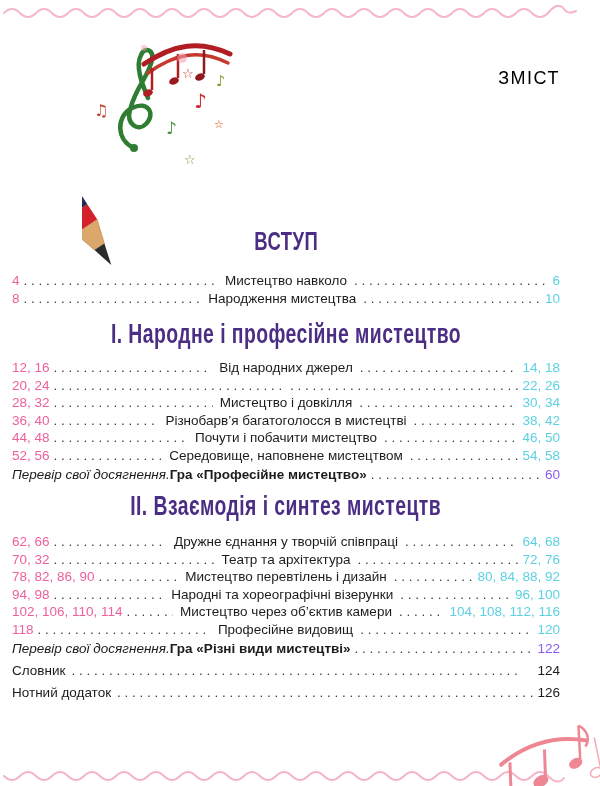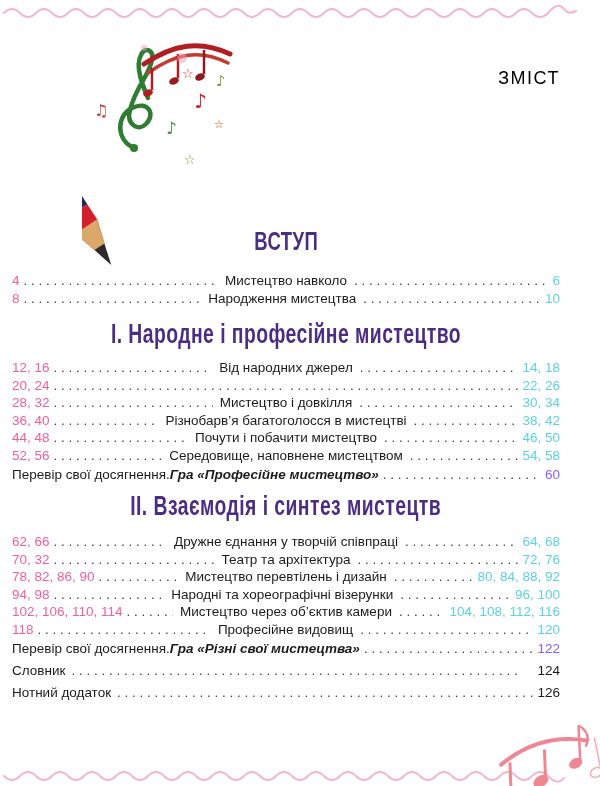--- a/index.html
+++ b/index.html
@@ -43,22 +43,22 @@
     color:#3b3b3b;margin:0 4px;
   }
   .leader::before{
     content:". . . . . . . . . . . . . . . . . . . . . . . . . . . . . . . . . . . . . . . . . . . . . . . . . . . . . . . . . . . .";
   }
 
   
   .check-row{position:absolute;left:12px;width:548px;display:flex;align-items:baseline;font-size:13.5px;line-height:17.5px}
   #check1{top:466px}
   #check2{top:640px}
-  .check-prefix{white-space:nowrap}
-  .check-game{font-style:italic;font-weight:bold;white-space:nowrap}
+  .check-prefix{font-style:italic;white-space:nowrap}
+  .check-game{font-weight:bold;white-space:nowrap}
   .check-page{white-space:nowrap;color:#8b5cf6}
 
   #footer-rows{position:absolute;left:12px;width:548px;top:662px}
   .footer-row{display:flex;align-items:baseline;font-size:13.5px;line-height:17.5px;height:22px}
   .footer-title{white-space:nowrap;padding-right:2px}
   .footer-page{white-space:nowrap;color:#1c1c1c}
 
   
   #top-wave{top:2px;left:0}
   #bottom-wave{top:768px;left:0}
@@ -236,21 +236,21 @@
   <div class="toc-row">
     <span class="num-l">118</span>
     <span class="leader"></span>
     <span class="toc-title">Професійне видовищ</span>
     <span class="leader"></span>
     <span class="num-r">120</span>
   </div>
 </div>
 <div id="check2" class="check-row">
   <span class="check-prefix">Перевір свої досягнення. </span>
-  <span class="check-game">Гра «Різні свої мистецтва»</span>
+  <span class="check-game">Гра «Різні види мистецтві»</span>
   <span class="leader"></span>
   <span class="check-page">122</span>
 </div>
 
 <div id="footer-rows">
   <div class="footer-row">
     <span class="footer-title">Словник</span>
     <span class="leader"></span>
     <span class="footer-page">124</span>
   </div>

